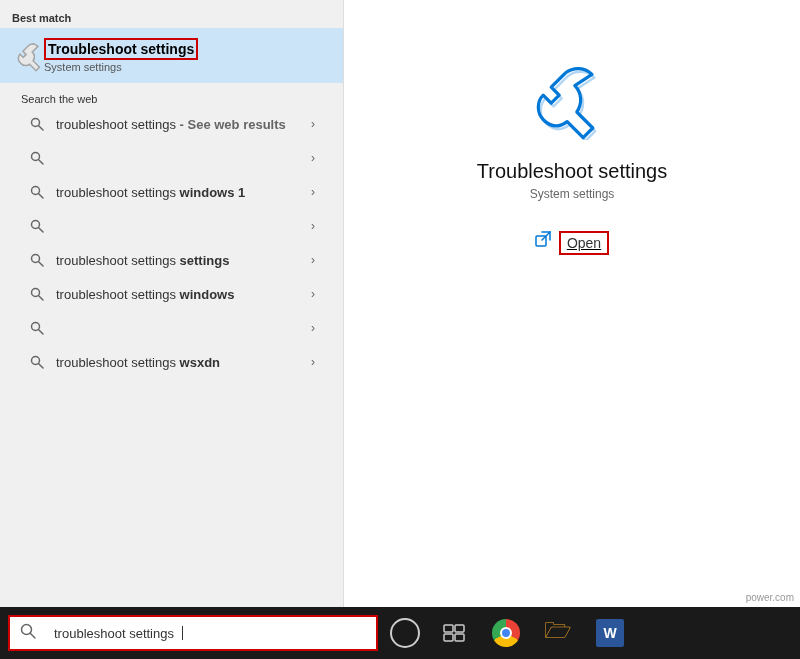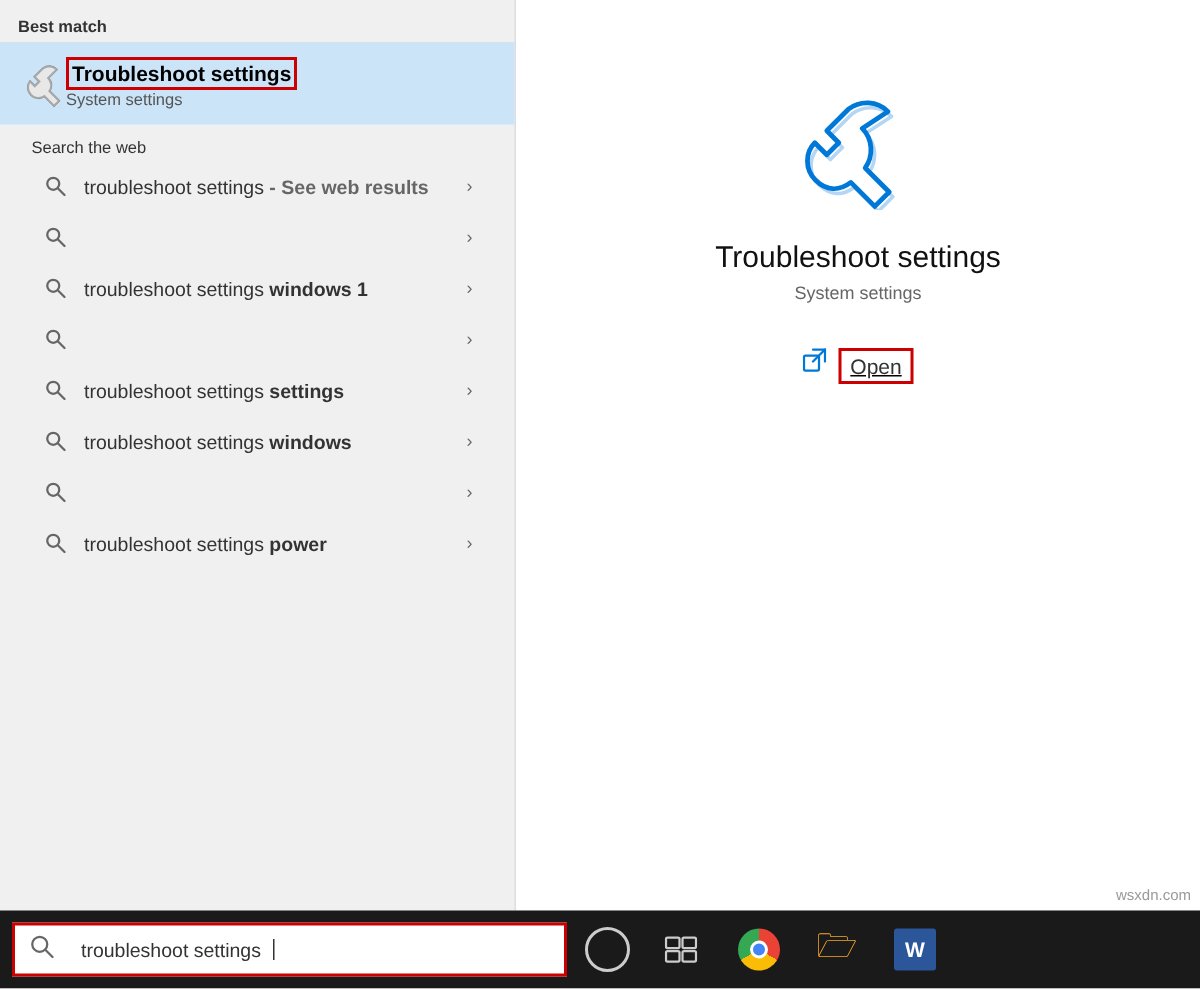--- a/index.html
+++ b/index.html
@@ -397,21 +397,21 @@
         <span class="chevron">›</span>
       </div>
 
       <div class="search-item">
         <div class="search-icon-wrap">
           <svg width="14" height="14" viewBox="0 0 14 14" fill="none">
               <circle cx="5.5" cy="5.5" r="4" stroke="#666" stroke-width="1.5"></circle>
               <line x1="8.7" y1="8.7" x2="13" y2="13" stroke="#666" stroke-width="1.5" stroke-linecap="round"></line>
             </svg>
         </div>
-        <div class="search-item-text">troubleshoot settings <span>power</span></div>
+        <div class="search-item-text">troubleshoot settings <span>wsxdn</span></div>
         <span class="chevron">›</span>
       </div>
     </div>
   </div>
 
   <div class="right-panel">
     <div class="right-icon-wrap">
       <svg class="wrench-svg" viewBox="0 0 100 100" fill="none" xmlns="http://www.w3.org/2000/svg">
         <path d="M75 18C66 9 52 8.5 42 16L38 20 24 34l10 10-10 10-10-10C6 52 5.5 66 14.5 75S34 84.5 44 77l20 20 12-12-20-20c7-10 6.5-24-2.5-33z" stroke="#0078d7" stroke-width="4" stroke-linecap="round" stroke-linejoin="round" fill="none"></path>
         <path d="M78 22C69 13 55 12.5 45 20L41 24 27 38l10 10-10 10-10-10C9 56 8.5 70 17.5 79S37 88.5 47 81l20 20 12-12-20-20c7-10 6.5-24-2.5-33z" stroke="#0078d7" stroke-width="3" stroke-linecap="round" stroke-linejoin="round" fill="none" opacity="0.3"></path>
@@ -466,13 +466,13 @@
     <div class="taskbar-btn">
       <span class="folder-icon">🗁</span>
     </div>
 
     <div class="taskbar-btn">
       <div class="word-icon">W</div>
     </div>
   </div>
 </div>
 
-<div class="watermark">wsxdn.com</div>
+<div class="watermark">power.com</div>
 
 </body></html>

